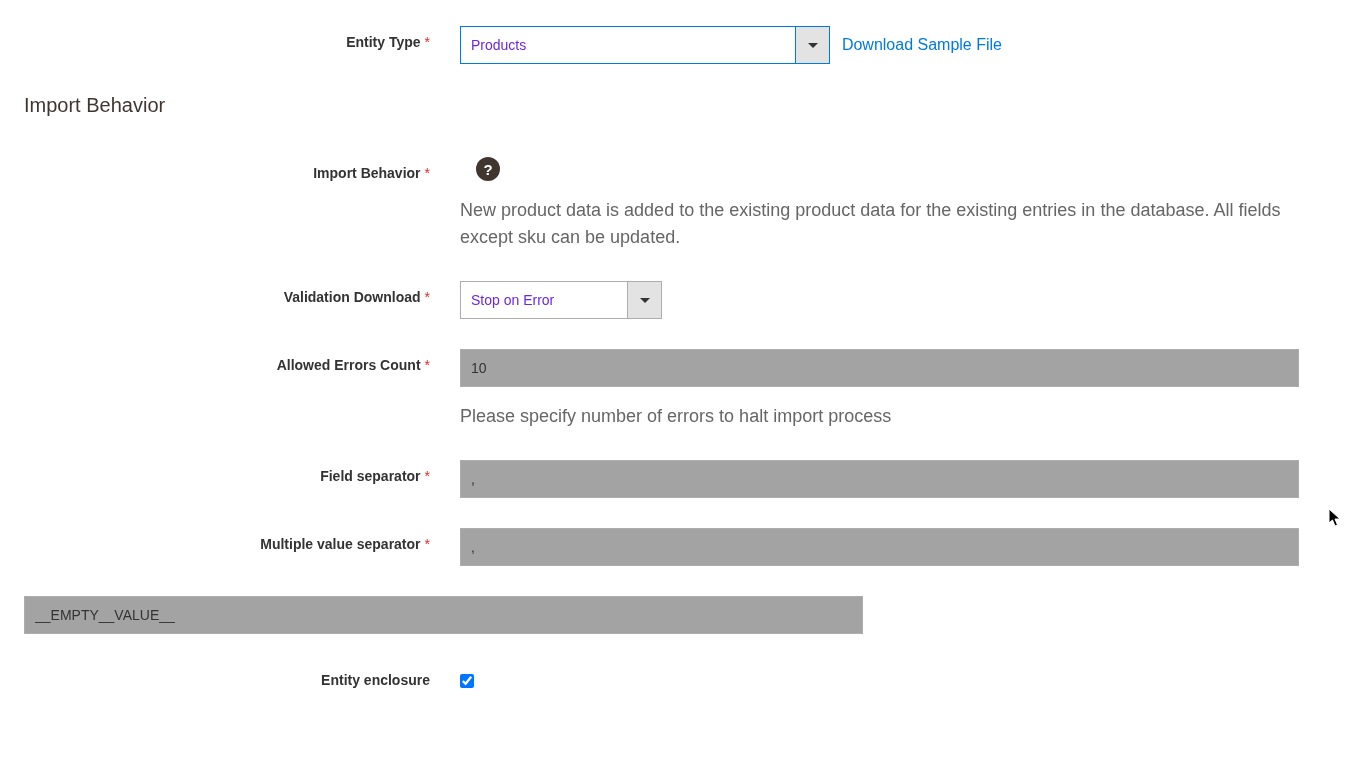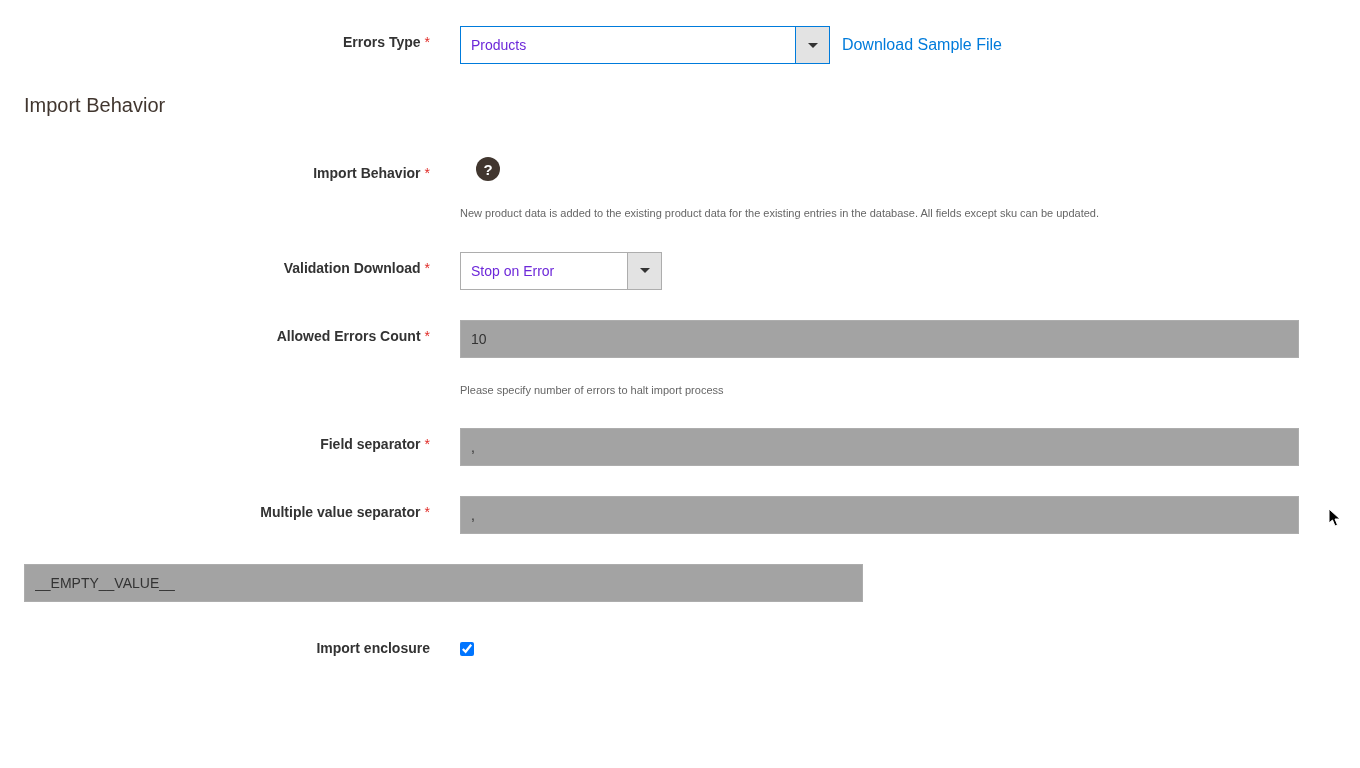--- a/index.html
+++ b/index.html
@@ -110,23 +110,23 @@
     color: #ffffff;
     align-items: center;
     justify-content: center;
     font-weight: 700;
     font-size: 15px;
     margin-left: 16px;
     vertical-align: middle;
     cursor: help;
   }
   .field-note {
-    font-size: 11px;
+    font-size: 18px;
     color: #666666;
-    margin-top: 24px;
+    margin-top: 16px;
     line-height: 1.5;
     max-width: 830px;
   }
   .text-input {
     width: 839px;
     height: 38px;
     border: 1px solid #adadad;
     padding: 0 10px;
     font-size: 14px;
     color: #333333;
@@ -145,21 +145,21 @@
     pointer-events: none;
   }
 </style>
 </head>
 <body>
 
 <div class="form-container">
 
   <div class="field-row first">
     <label class="field-label">
-      <span>Errors Type</span><span class="required-mark">*</span>
+      <span>Entity Type</span><span class="required-mark">*</span>
     </label>
     <div class="field-control">
       <div class="select-wrap">
         <div class="select-field active entity-select-field">Products</div>
         <div class="select-arrow-btn active">
           <span class="arrow-down"></span>
         </div>
       </div>
       <a class="link">Download Sample File</a>
     </div>
@@ -220,21 +220,21 @@
   </div>
 
   <div class="field-row">
     <div class="field-control">
       <input type="text" class="text-input" value="__EMPTY__VALUE__" style="">
     </div>
   </div>
 
   <div class="field-row">
     <label class="field-label">
-      <span>Import enclosure</span>
+      <span>Entity enclosure</span>
     </label>
     <div class="field-control">
       <input type="checkbox" class="checkbox-input" checked="" style="">
     </div>
   </div>
 
 </div>
 
 <svg class="cursor-pointer" width="16" height="20" viewBox="0 0 16 20">
   <path d="M0 0 L0 14 L3.5 11 L6 17 L8.5 16 L6 10 L11 10 Z" fill="#000000" stroke="#ffffff" stroke-width="1"></path>

